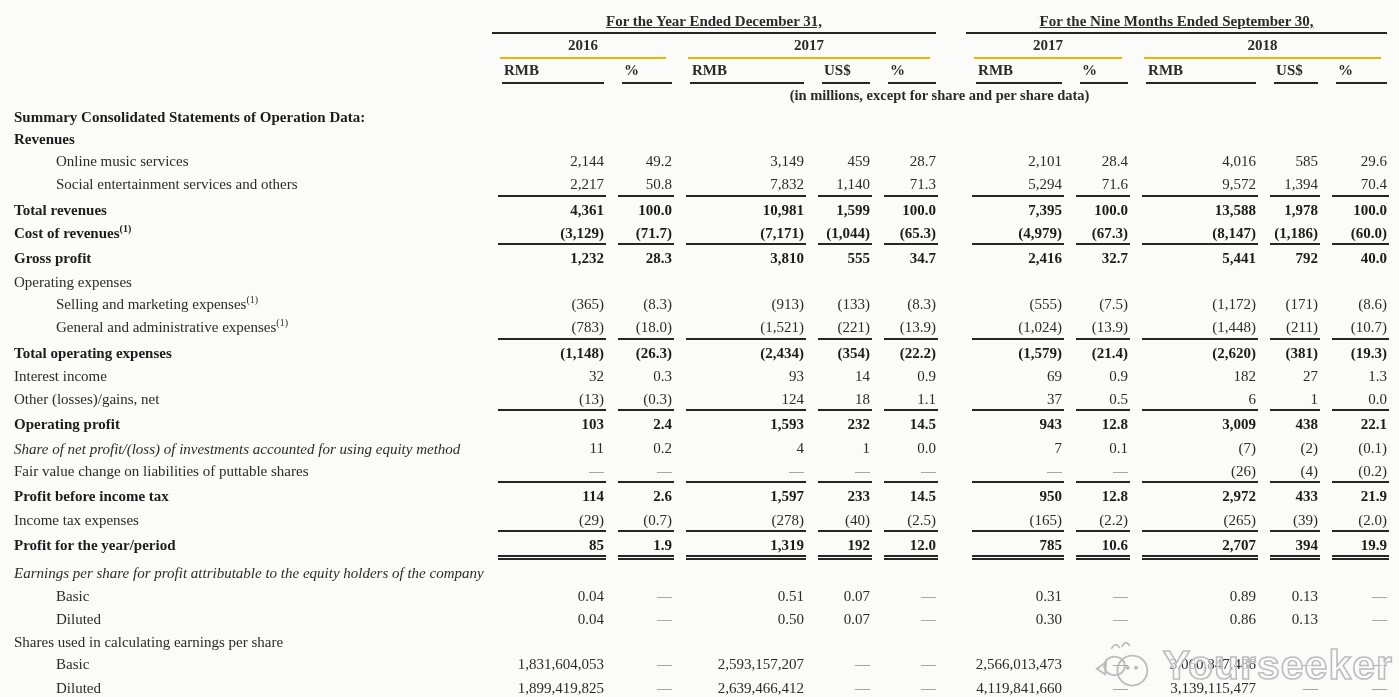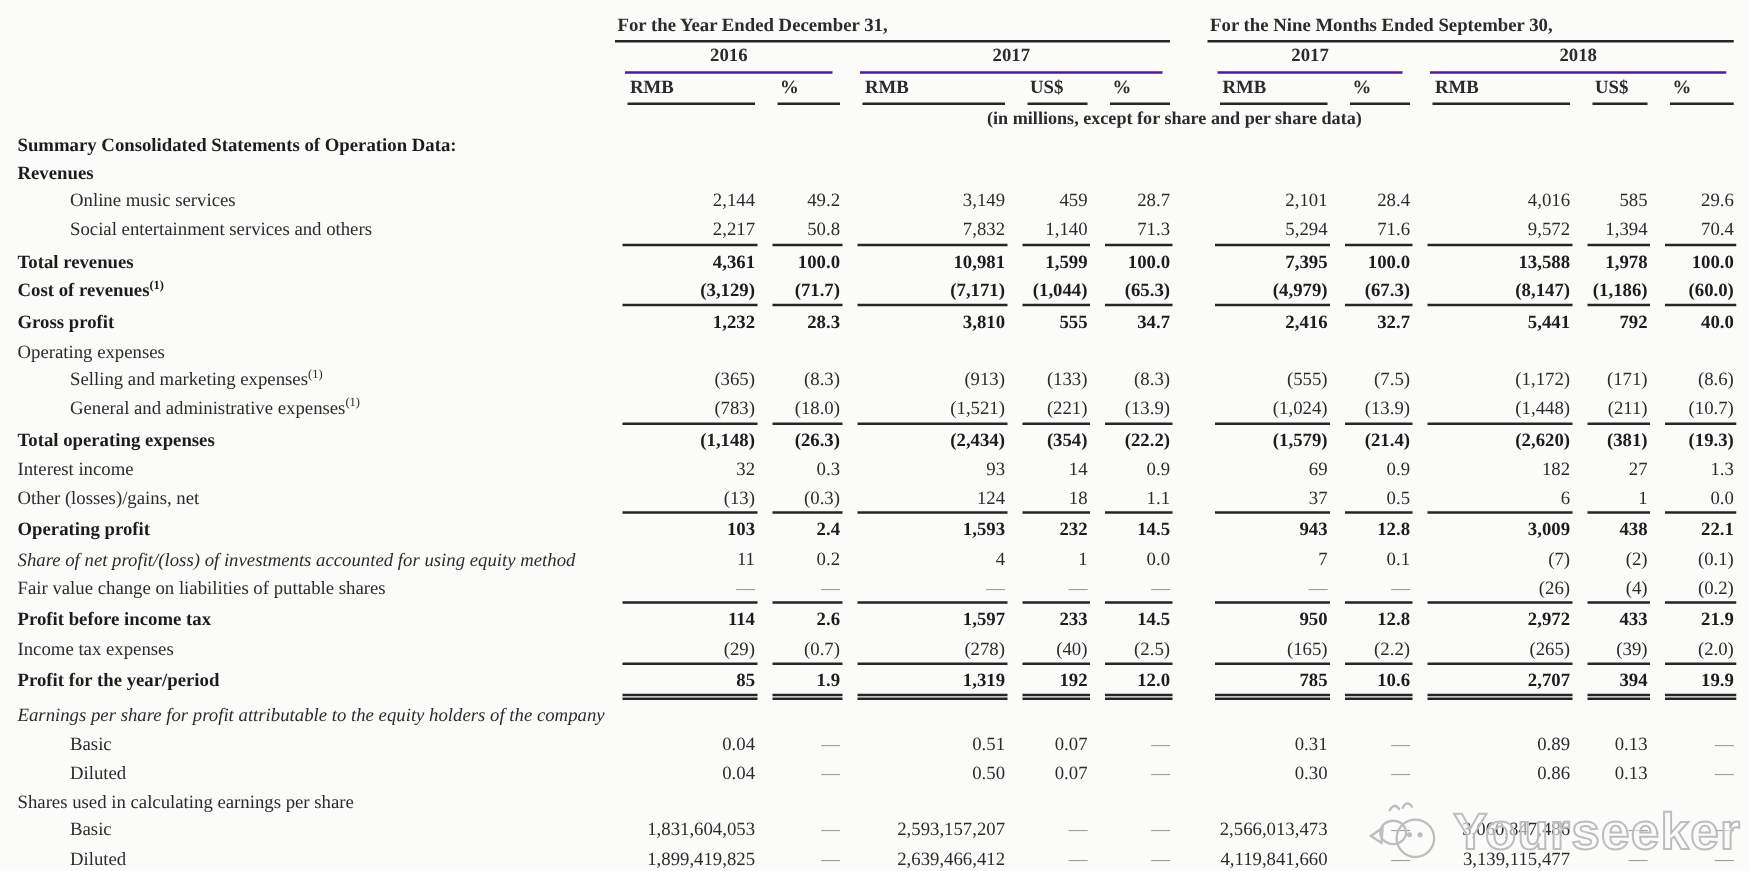--- a/index.html
+++ b/index.html
@@ -14,27 +14,27 @@
   table.fin{
     border-collapse:collapse;table-layout:fixed;
     margin:10px 0 0 8px;width:1383px;
     font-size:15px;line-height:1.22;
   }
   td,th{padding:2px 0;vertical-align:top;font-weight:normal;text-align:left;}
   .b{font-weight:bold;color:#1c1c1c;}
   
   thead th{padding:1px 0;}
   .gt{ 
-    font-weight:bold;text-align:left;
+    font-weight:bold;text-align:center;
     border-bottom:2.5px solid #262626;
-    padding:1px 2px 2px 2px;margin:0 4px;
+    padding:1px 2px 2px 2px;margin:0 4px;text-decoration:underline;
   }
   .yt{ 
     font-weight:bold;text-align:center;
-    border-bottom:2px solid #4c1d95;
+    border-bottom:2px solid #eab308;
     padding:0 2px 2px 2px;margin:0 10px 0 12px;
   }
   .ct{ 
     font-weight:bold;
     border-bottom:2px solid #262626;
     padding:0 2px 3px 2px;margin:0 4px 0 14px;
   }
   .units{
     font-weight:bold;text-align:center;font-size:14.5px;
     padding-top:1px;

